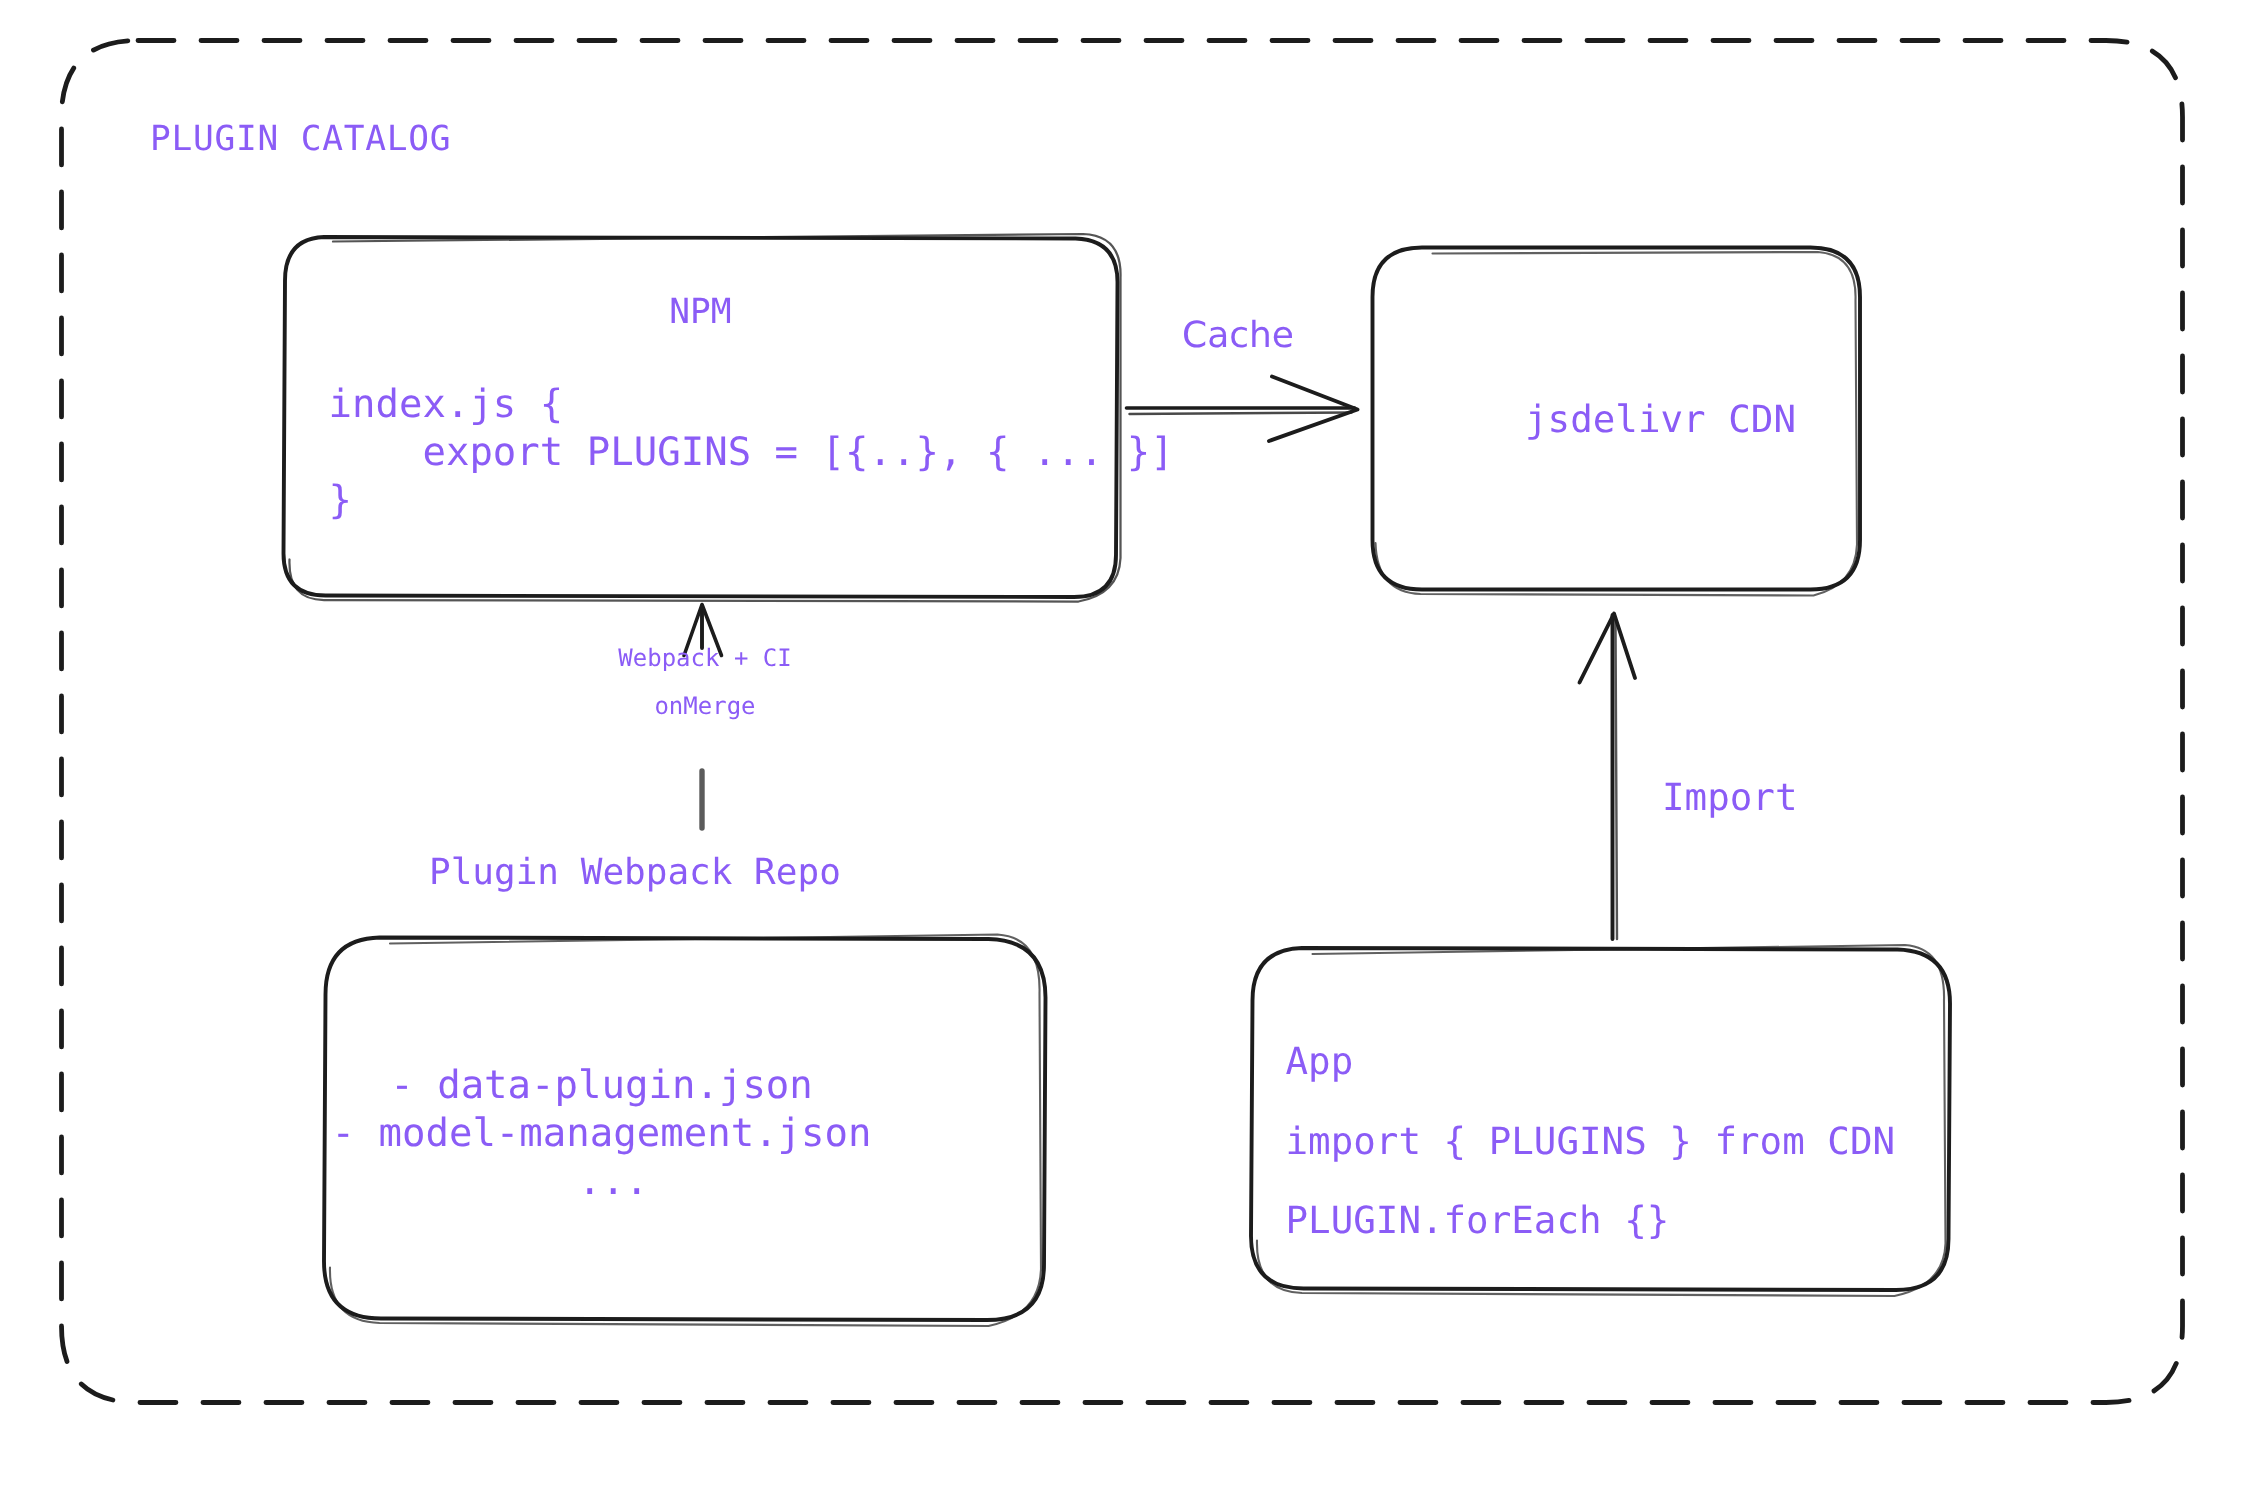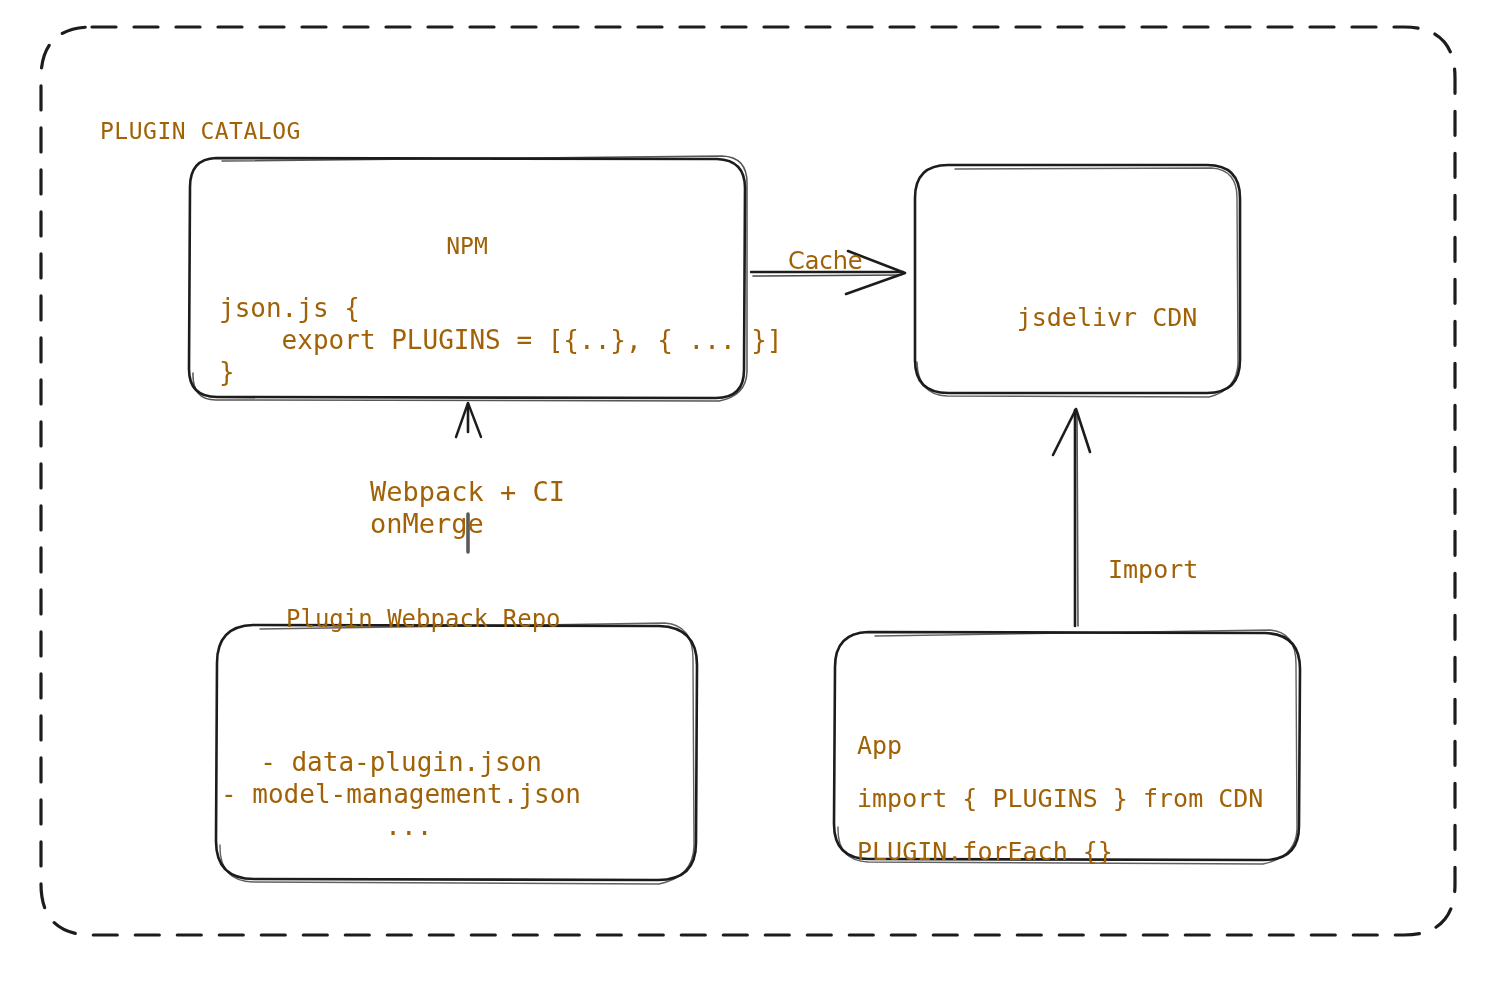--- a/index.html
+++ b/index.html
@@ -23,23 +23,22 @@
     position: absolute;
     left: 0;
     top: 0;
     width: 1506px;
     height: 1002px;
   }
   .lbl {
     position: absolute;
     white-space: pre;
     font-family: "DejaVu Sans Mono", "Liberation Mono", monospace;
-    color: #a16207;
+    color: #8b5cf6;
     line-height: 1.0;
-    margin-top: 38px;
   }
   .sans {
     font-family: "DejaVu Sans", "Liberation Sans", sans-serif;
   }
   .group-title {
     left: 100px;
     top: 82px;
     font-size: 23px;
     letter-spacing: 0.5px;
   }
@@ -64,24 +63,24 @@
     width: 384px;
     font-size: 25px;
   }
   .cache-lbl {
     left: 788px;
     top: 211px;
     font-size: 24px;
   }
   .webpack-lbl {
     left: 370px;
-    top: 438px;
-    font-size: 27px;
+    top: 423px;
+    font-size: 16px;
     line-height: 32px;
-    text-align: left;
+    text-align: center;
     width: 200px;
   }
   .repo-lbl {
     left: 286px;
     top: 569px;
     font-size: 24px;
   }
   .repo-code {
     left: 221px;
     top: 708px;
@@ -134,21 +133,21 @@
       <path d="M 1075,626 L 1075,410" stroke-width="2.6"></path>
       <path d="M 1078,626 L 1077,412" stroke-width="1.6" opacity="0.75"></path>
       <path d="M 1053,455 L 1076,409 L 1090,452" stroke-width="2.6"></path>
 
     </g>
   </svg>
 
   <div class="lbl group-title">PLUGIN CATALOG</div>
 
   <div class="lbl npm-title box-title-center">NPM</div>
-  <div class="lbl npm-code">json.js {
+  <div class="lbl npm-code">index.js {
     export PLUGINS = [{..}, { ... }]
 }</div>
 
   <div class="lbl cdn-title box-title-center">jsdelivr CDN</div>
 
   <div class="lbl sans cache-lbl">Cache</div>
 
   <div class="lbl webpack-lbl">Webpack + CI
 onMerge</div>
 

